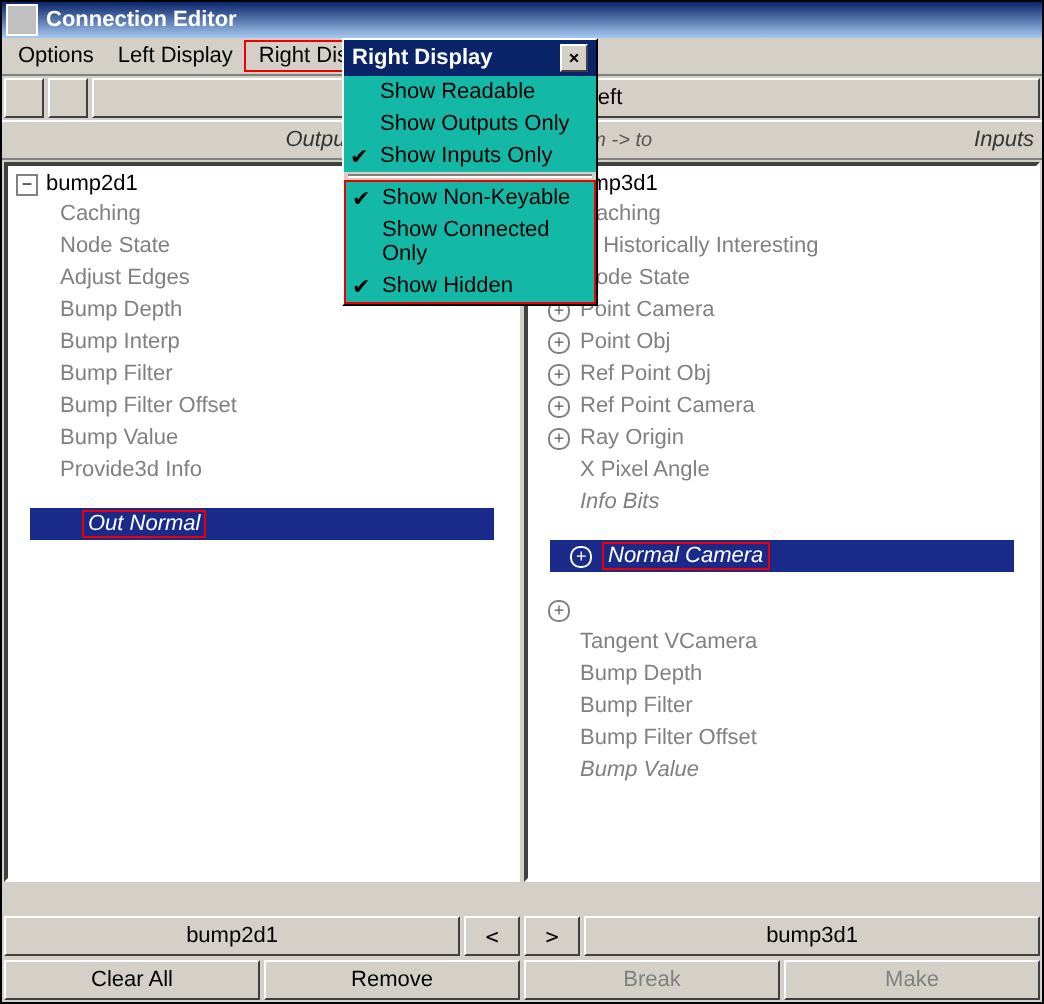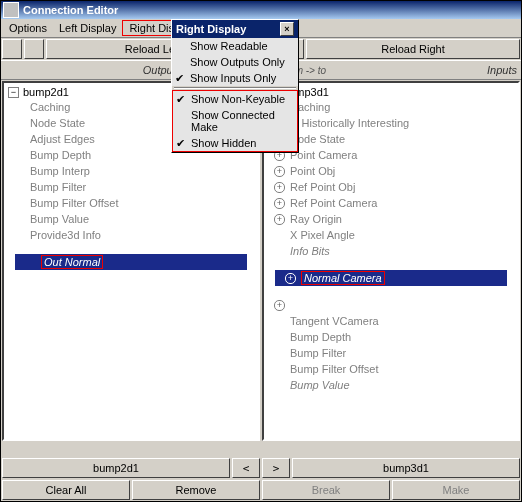--- a/index.html
+++ b/index.html
@@ -24,21 +24,21 @@
   .item{display:flex;align-items:center;padding:1px 4px 1px 26px;color:#808080;height:14px;}
   .item .plus{width:9px;height:9px;border:1px solid #808080;border-radius:5px;display:flex;align-items:center;justify-content:center;font-size:9px;line-height:7px;position:absolute;left:10px;color:#606060;}
   .item.hasplus{position:relative;}
   .item.italic{font-style:italic;}
   .sel{background:#1a2a8a;color:#fff;font-style:italic;margin:11px;padding-left:26px;}
   .item .lbl-red{border:1px solid #e00;padding:0 2px;}
   
   .menu{position:absolute;left:170px;top:18px;width:126px;background:#d4d0c8;border:1px solid;border-color:#fff #000 #000 #fff;z-index:10;}
   .menu .mtitle{background:#0a246a;color:#fff;padding:2px 4px;font-weight:bold;display:flex;align-items:center;justify-content:space-between;}
   .menu .mtitle .x{width:12px;height:12px;background:#d4d0c8;border:1px solid;border-color:#fff #404040 #404040 #fff;color:#000;font-size:9px;display:flex;align-items:center;justify-content:center;}
-  .menu .mi{padding:2px 4px 2px 18px;position:relative;background:#e5e5e5;}
+  .menu .mi{padding:2px 4px 2px 18px;position:relative;background:#14b8a6;}
   .menu .sep{height:1px;background:#808080;border-bottom:1px solid #fff;margin:1px 2px;}
   .menu .chk{position:absolute;left:3px;top:2px;}
   .menu .hl-group{border:1px solid #e00;margin:0;}
   
   .bottom{position:absolute;left:0;right:0;bottom:0;}
   .navrow{display:flex;height:22px;}
   .navrow .bname{flex:1;display:flex;align-items:center;justify-content:center;background:#d4d0c8;border:1px solid;border-color:#fff #404040 #404040 #fff;margin:1px;}
   .navrow .nav{width:26px;display:flex;align-items:center;justify-content:center;background:#d4d0c8;border:1px solid;border-color:#fff #404040 #404040 #fff;margin:1px;font-family:monospace;}
   .actrow{display:flex;height:22px;}
   .actrow .abtn{flex:1;display:flex;align-items:center;justify-content:center;background:#d4d0c8;border:1px solid;border-color:#fff #404040 #404040 #fff;margin:1px;}
@@ -64,35 +64,30 @@
     <div class="mtitle">
       <span>Right Display</span>
       <span class="x">×</span>
     </div>
     <div class="mi">Show Readable</div>
     <div class="mi">Show Outputs Only</div>
     <div class="mi"><span class="chk">✔</span><span>Show Inputs Only</span></div>
     <div class="sep"></div>
     <div class="hl-group">
       <div class="mi"><span class="chk">✔</span><span>Show Non-Keyable</span></div>
-      <div class="mi">Show Connected Make</div>
+      <div class="mi">Show Connected Only</div>
       <div class="mi"><span class="chk">✔</span><span>Show Hidden</span></div>
     </div>
   </div>
 
   <div class="toolbar-row">
     <div class="half">
       <div class="btn" style="width:18px"></div>
       <div class="btn" style="width:18px"></div>
       <div class="btn reload">Reload Left</div>
-    </div>
-    <div class="half">
-      <div class="btn" style="width:18px"></div>
-      <div class="btn" style="width:18px"></div>
-      <div class="btn reload">Reload Right</div>
     </div>
   </div>
 
   <div class="header-row">
     <div class="half">Outputs</div>
     <div class="half" style="justify-content:space-between;padding:0 4px;">
       <span class="tiny">from -&gt; to</span>
       <span style="font-style:italic;">Inputs</span>
     </div>
   </div>

